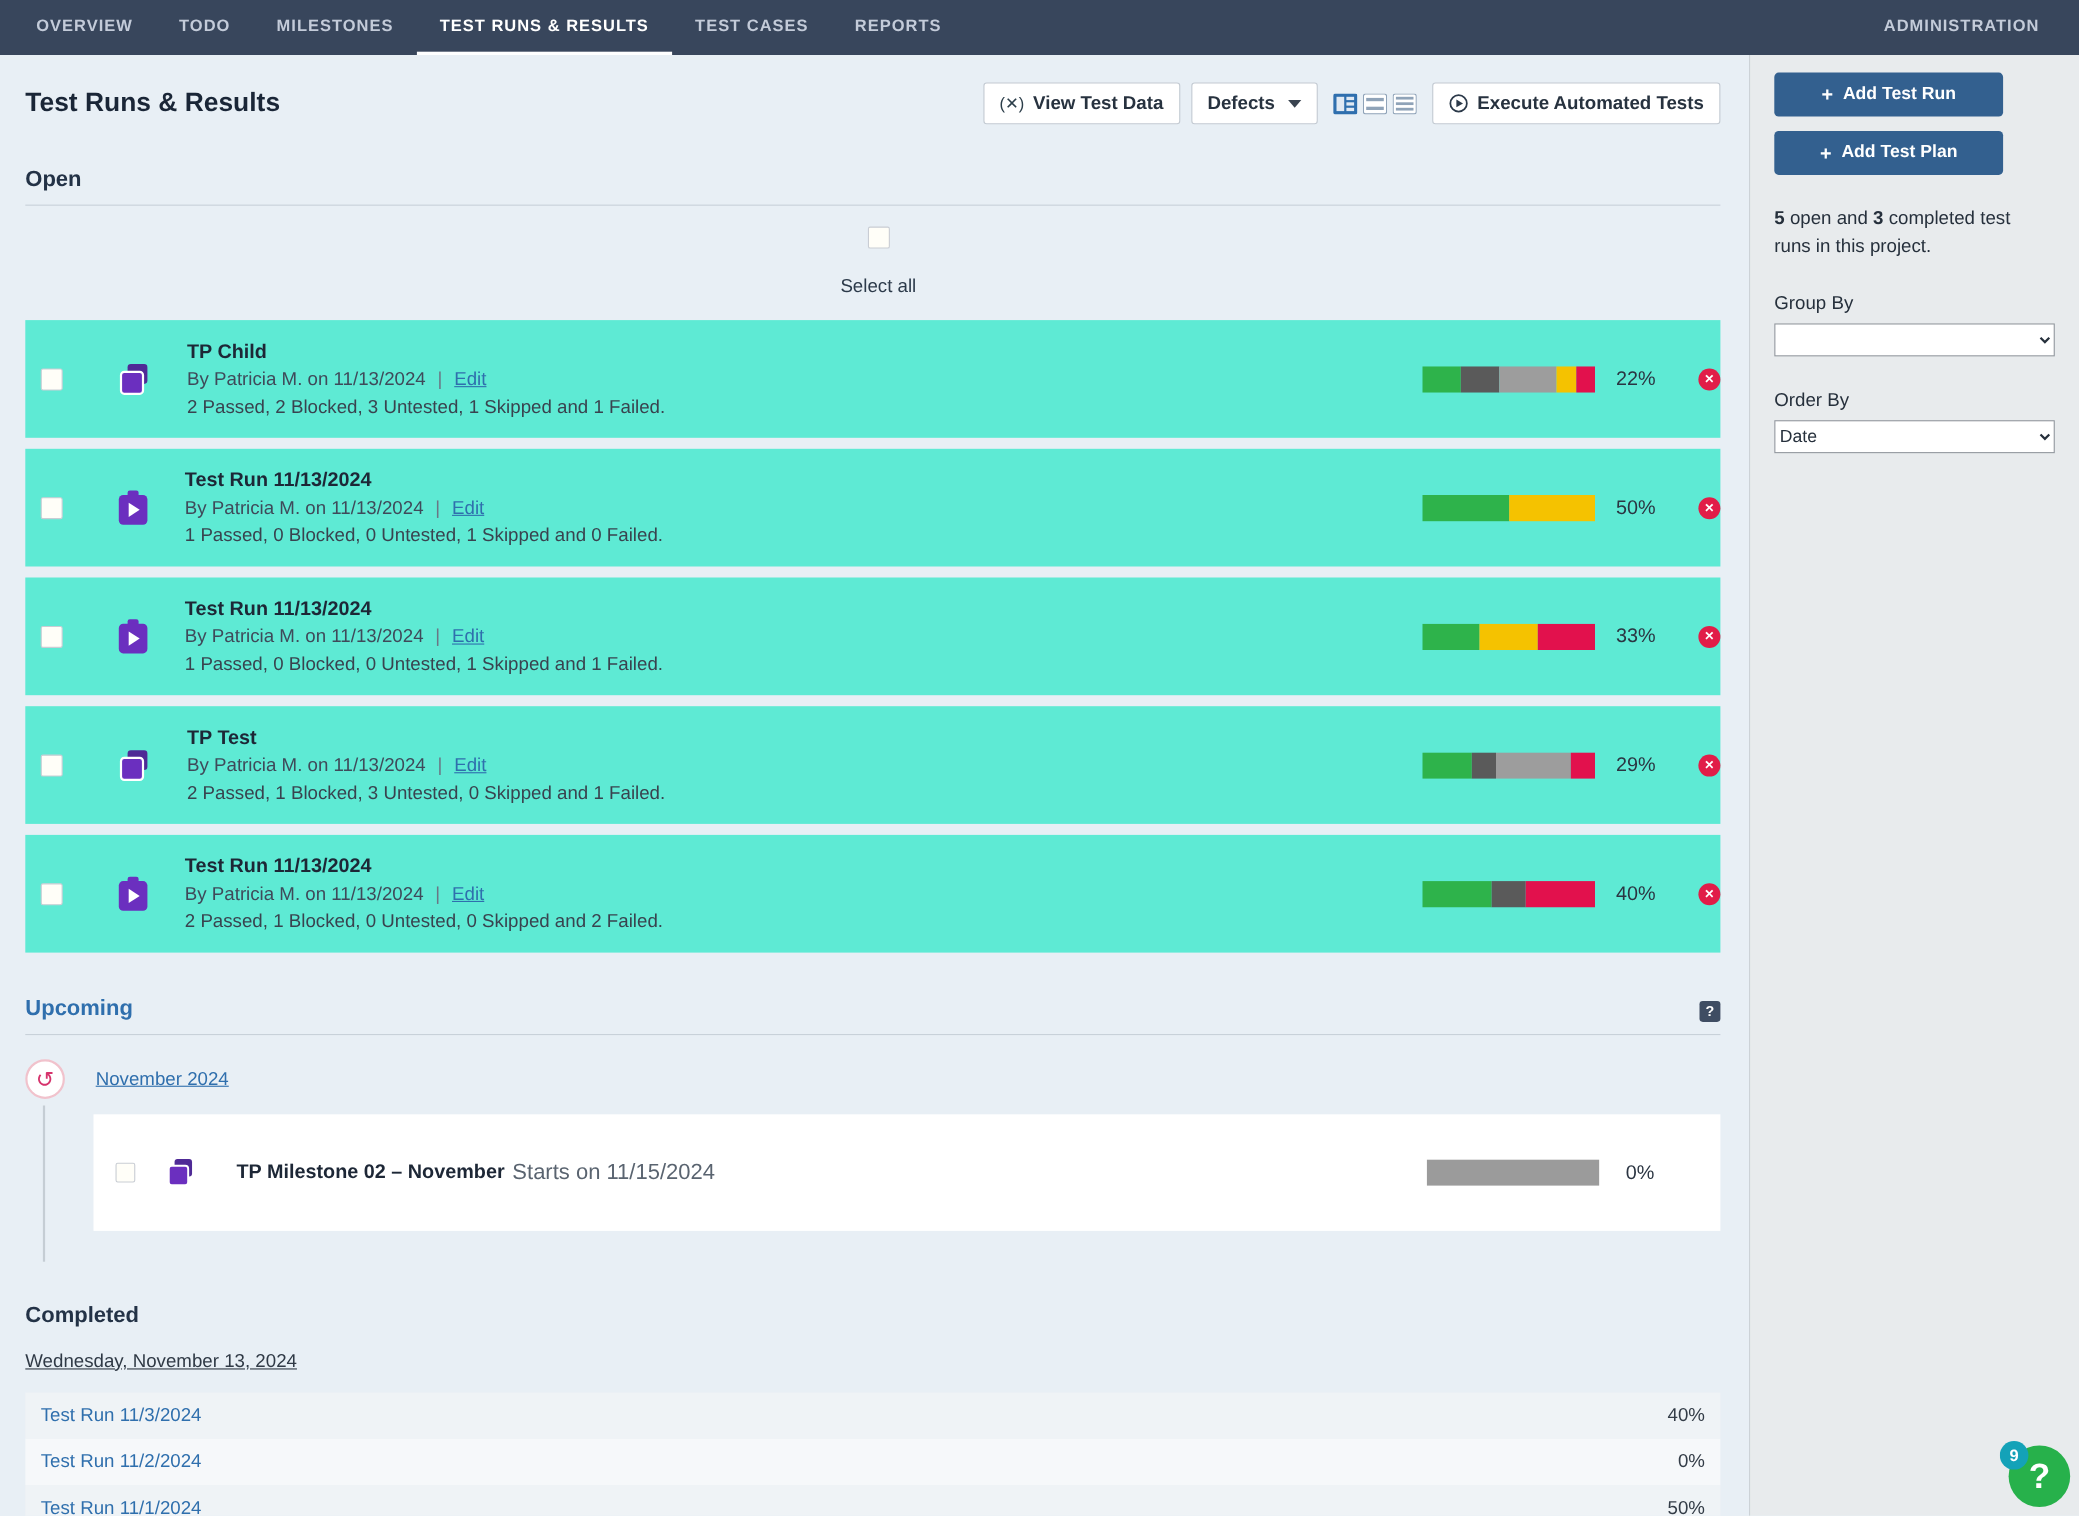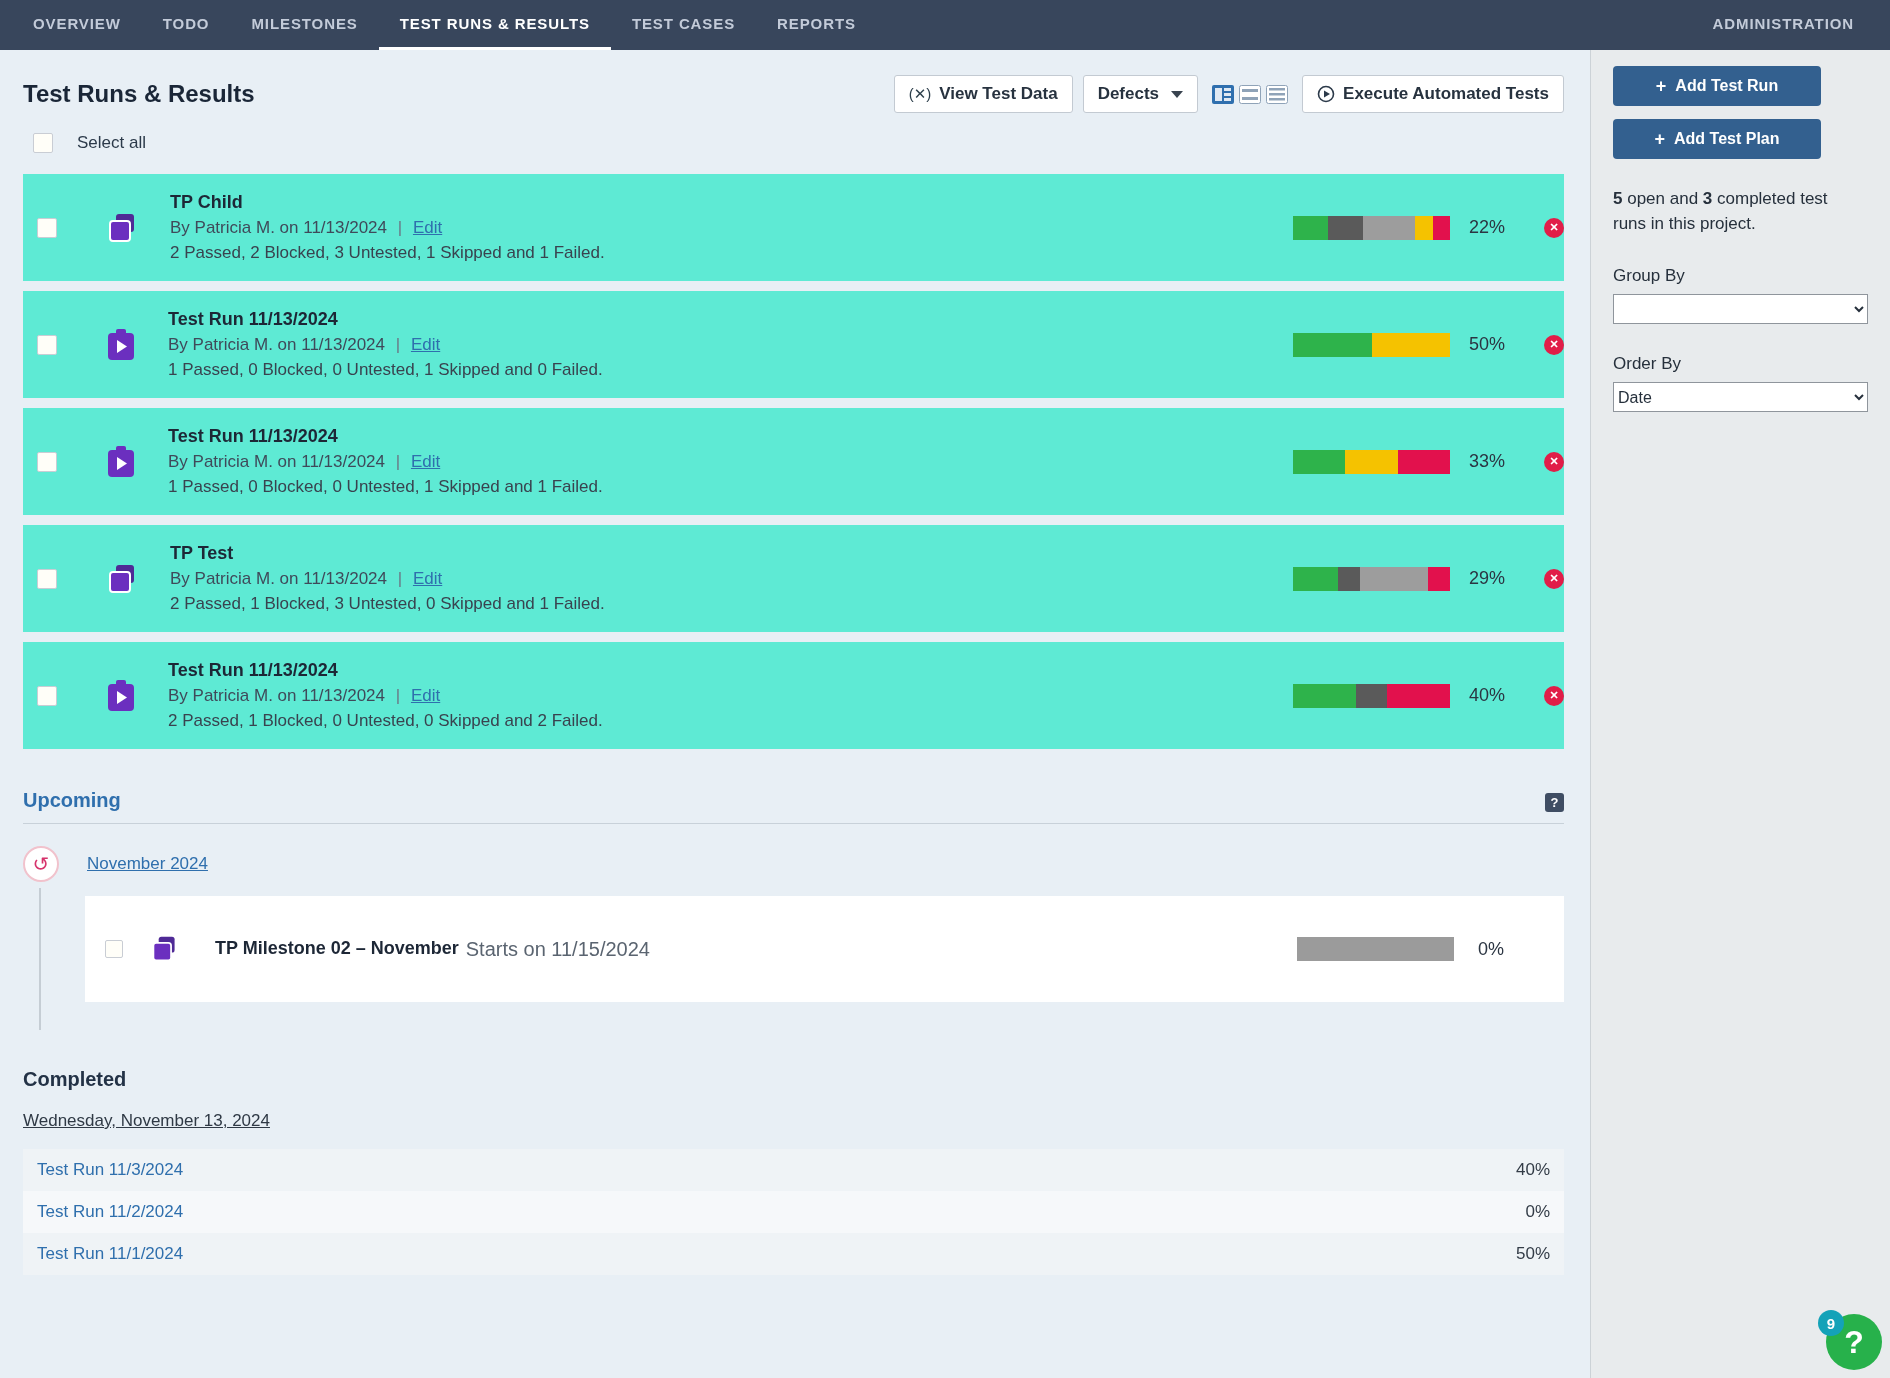--- a/index.html
+++ b/index.html
@@ -32,21 +32,21 @@
 
   
   .sec-head { font-size: 20px; font-weight: 700; color: #233246; padding-bottom: 11px;
               border-bottom: 1px solid #c8d1d9; margin-top: 38px; display: flex; align-items: flex-end; }
   .sec-head.blue { color: #2f6fad; margin-top: 40px; }
   .sec-help { margin-left: auto; width: 19px; height: 19px; border-radius: 3px; background: #3f4d63;
               color: #fff; font-size: 13px; font-weight: 700; display: flex; align-items: center;
               justify-content: center; cursor: pointer; }
 
   
-  .select-all { display: flex; align-items: center; gap: 24px; margin: 19px 0 21px 10px; font-size: 17px; color: #2c3a4a; }
+  .select-all { display: flex; align-items: center; gap: 24px; margin: 19px 0 21px 10px; font-size: 17px; color: #2c3a4a; flex-direction: column; }
 
   
   .cbx { width: 20px; height: 20px; background: #fffef8; border: 1px solid #c9cdd4; border-radius: 2px;
          flex: 0 0 auto; cursor: pointer; }
 
   
   .run-card { background: #5eead4; height: 107px; display: flex; align-items: center;
               padding-left: 14px; padding-right: 0; margin-bottom: 10px; }
   .run-card .cbx { margin-right: 48px; }
   .run-icon { margin-right: 31px; flex: 0 0 auto; }
@@ -160,20 +160,21 @@
         <button class="tbtn">
           <svg width="18" height="18" viewBox="0 0 18 18">
             <circle cx="9" cy="9" r="7.5" fill="none" stroke="#2c3a4a" stroke-width="1.6"></circle>
             <polygon points="7,5.5 13,9 7,12.5" fill="#2c3a4a"></polygon>
           </svg>
           <span>Execute Automated Tests</span>
         </button>
       </div>
     </div>
 
+    <div class="sec-head">Open</div>
 
     <div class="select-all">
       <span class="cbx"></span>
       <span>Select all</span>
     </div>
 
     <div class="run-card">
       <span class="cbx"></span>
       <svg class="run-icon" width="34" height="34" viewBox="0 0 34 34">
         <rect x="11" y="3" width="18" height="18" rx="3" fill="#4f2a96"></rect>

